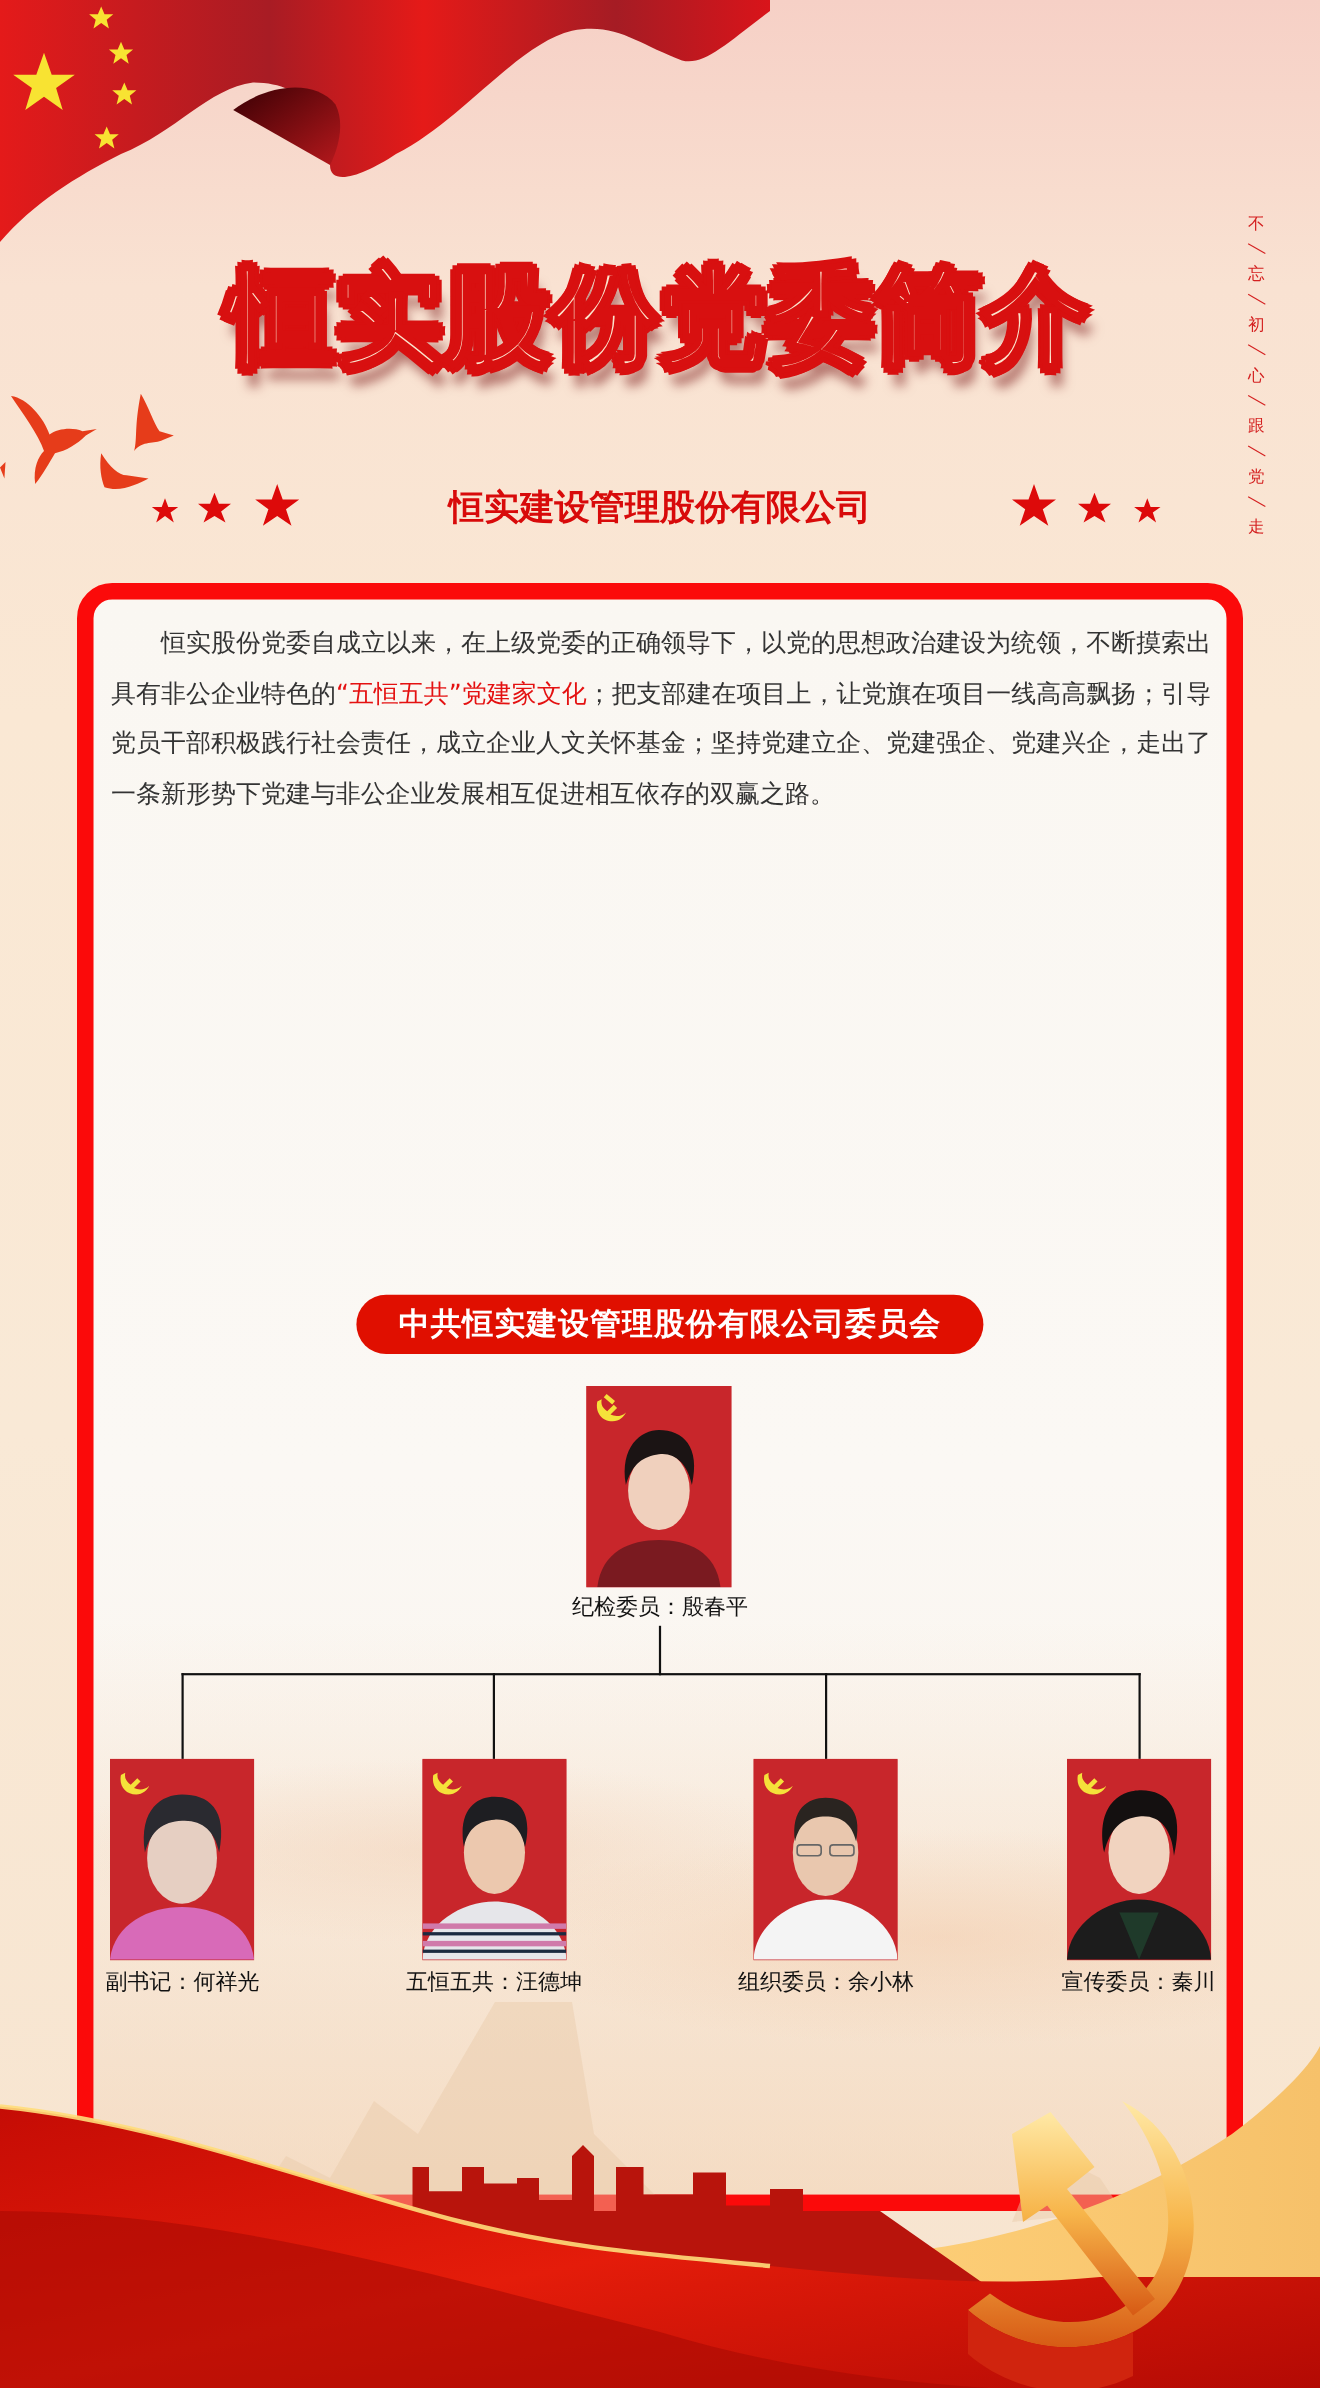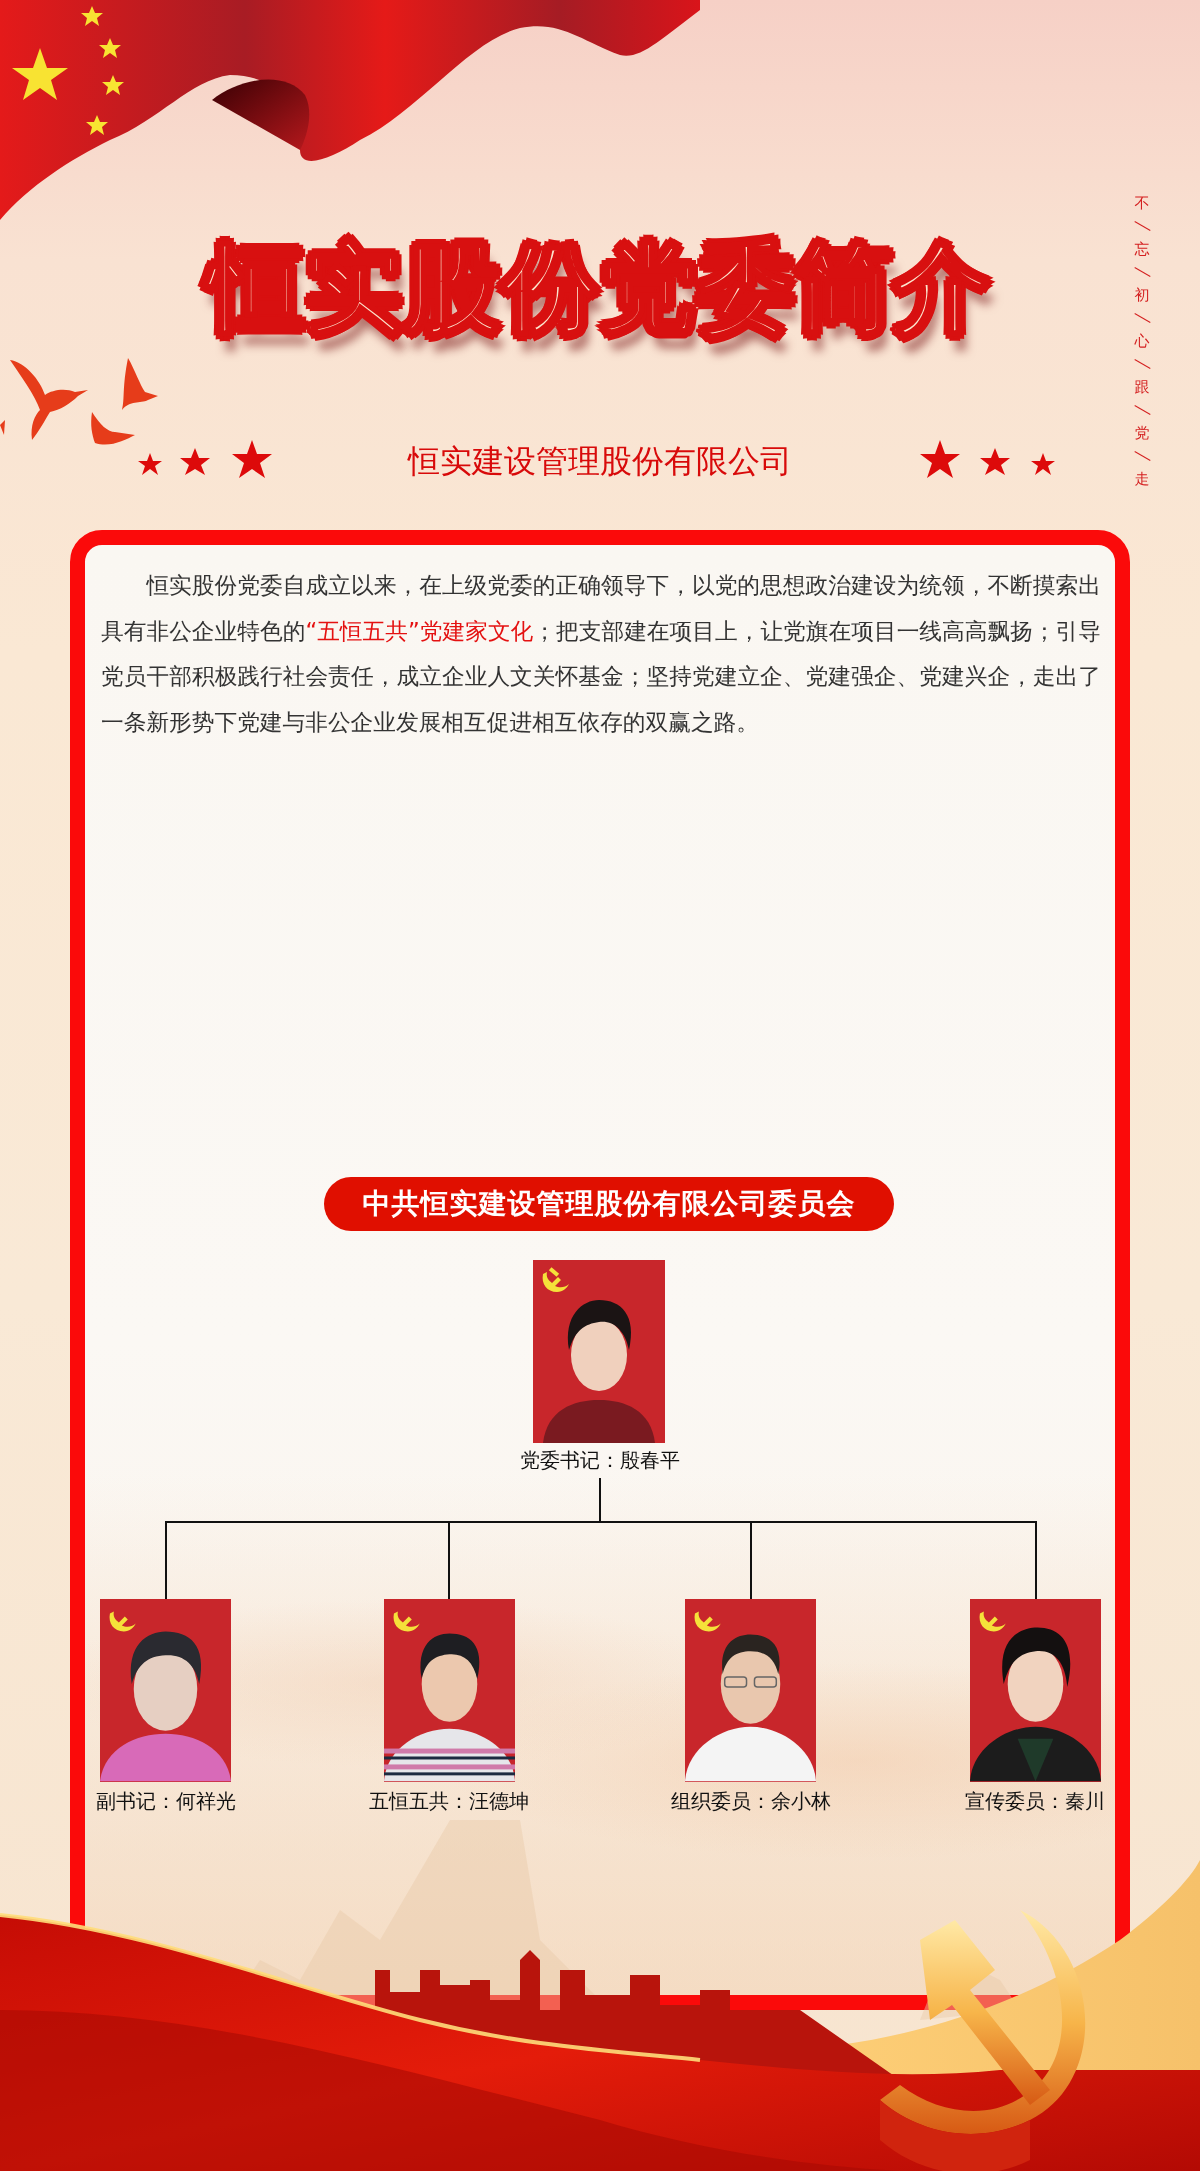--- a/index.html
+++ b/index.html
@@ -34,21 +34,21 @@
 
   
   .doves { left: 0; top: 340px; width: 170px; height: 120px; }
 
   
   .stars-left { left: 135px; top: 438px; width: 145px; height: 46px; }
   .stars-right { left: 915px; top: 438px; width: 145px; height: 46px; }
 
   .subtitle {
     left: 0; top: 440px; width: 1200px; text-align: center;
-    font-size: 32px; font-weight: normal; color: #d80a0a; letter-spacing: 0px;
+    font-size: 32px; font-weight: bold; color: #d80a0a; letter-spacing: 0px;
   }
 
   
   .slogan {
     left: 1128px; top: 192px; width: 28px;
     display: flex; flex-direction: column; align-items: center;
     color: #d42020; font-size: 15px; line-height: 1;
   }
   .slogan .ch { height: 22px; display: flex; align-items: center; }
   .slogan .sep {
@@ -185,21 +185,21 @@
     <rect width="132" height="183" fill="#c8262b"></rect>
     <g fill="#f5e13a">
         <path d="M10 14 C8 24 14 32 24 32 C30 32 34 28 36 24 C32 28 26 28 22 26 L28 20 L25 17 L19 23 C15 20 13 17 14 12 Z"></path>
         <rect x="16" y="10" width="10" height="4" transform="rotate(40 21 12)"></rect>
       </g>
     <path d="M10 183 C14 150 40 140 66 140 C92 140 118 150 122 183 Z" fill="#7a1a20"></path>
     <ellipse cx="66" cy="95" rx="28" ry="36" fill="#f0d0bd"></ellipse>
     <path d="M36 90 C30 55 50 40 66 40 C88 40 104 55 96 90 C92 70 80 60 66 62 C52 64 42 70 36 90 Z" fill="#1b1414"></path>
   </svg>
 </div>
-<div class="abs person-label" style="left:500px; top:1447px; width:200px;">党委书记：殷春平</div>
+<div class="abs person-label" style="left:500px; top:1447px; width:200px;">纪检委员：殷春平</div>
 
 <div class="abs line" style="left:599px; top:1478px; width:2px; height:45px;"></div>
 <div class="abs line" style="left:165px; top:1521px; width:872px; height:2px;"></div>
 <div class="abs line" style="left:165px; top:1521px; width:2px; height:78px;"></div>
 <div class="abs line" style="left:448px; top:1521px; width:2px; height:78px;"></div>
 <div class="abs line" style="left:750px; top:1521px; width:2px; height:78px;"></div>
 <div class="abs line" style="left:1035px; top:1521px; width:2px; height:78px;"></div>
 
 <div class="abs photo" style="left:100px; top:1599px; width:131px; height:183px;">
   <svg viewBox="0 0 132 183">

